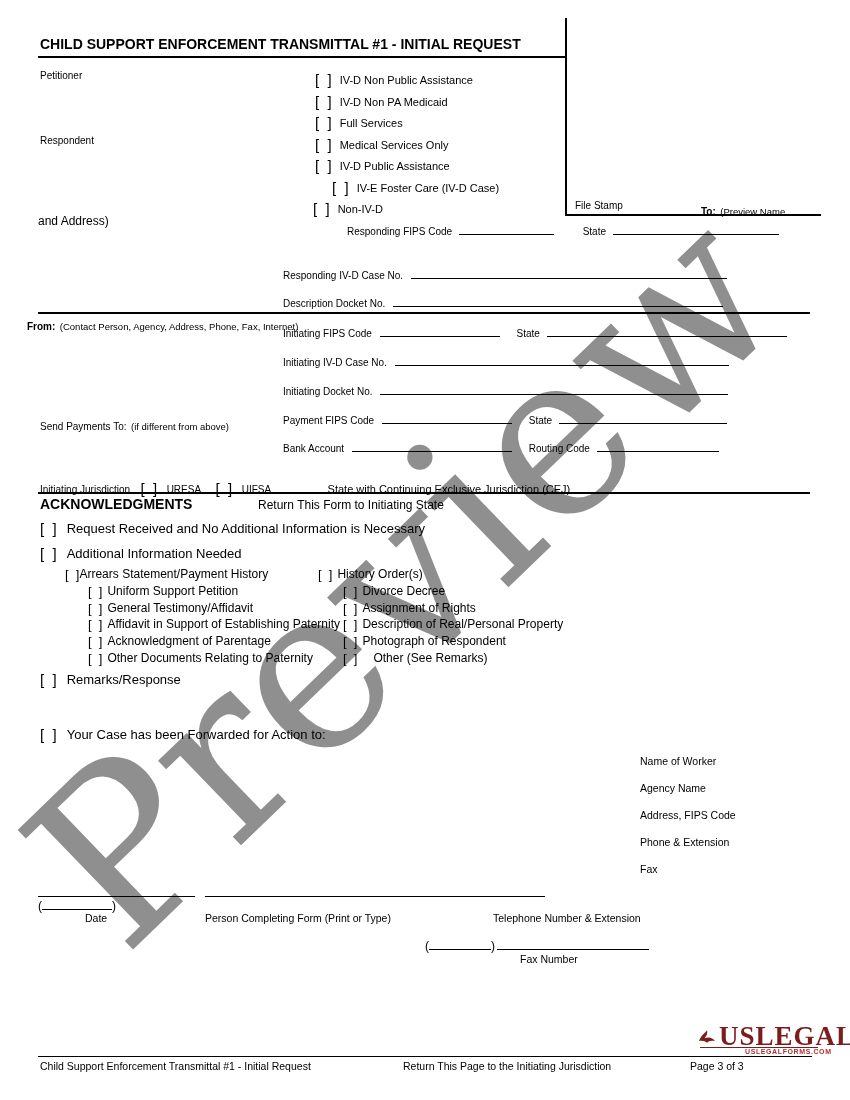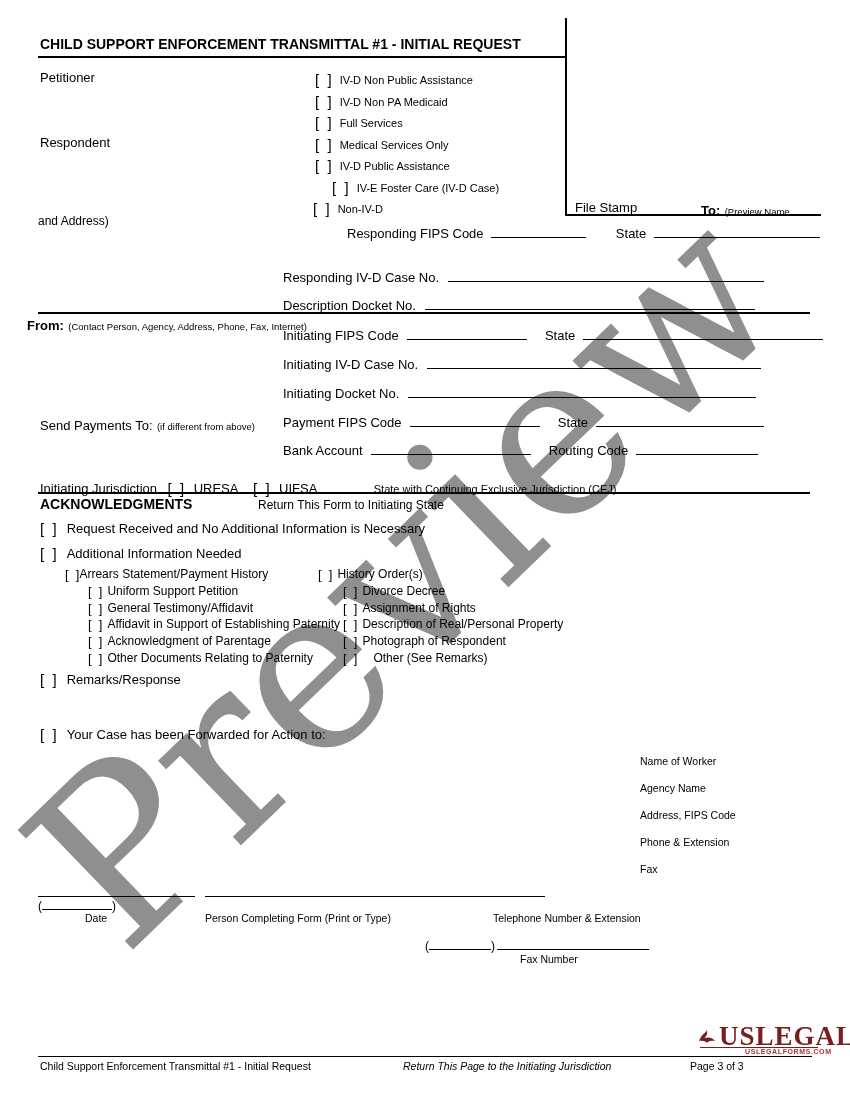--- a/index.html
+++ b/index.html
@@ -1,23 +1,23 @@
 <!DOCTYPE html>
 <html><head>
 <meta charset="utf-8">
 <style>
   html,body{margin:0;padding:0;background:#fff;}
   .page{position:relative;width:850px;height:1100px;background:#fff;overflow:hidden;
         font-family:"Liberation Sans","DejaVu Sans",sans-serif;color:#000;}
   .lbl{position:absolute;white-space:nowrap;line-height:1.2;}
   .hline,.vline{position:absolute;background:#000;}
   .b{font-weight:700;}
-  .i{font-style:italic;}
+  .i{}
   .f95{font-size:9.5px;}.f10{font-size:12px;}.f105{font-size:10.5px;}
-  .f11{font-size:11px;}.f115{font-size:13px;}.f12{font-size:12px;}.f13{font-size:13px;}
+  .f11{font-size:11px;}.f115{font-size:10px;}.f12{font-size:12px;}.f13{font-size:13px;}
   .cb{display:inline-block;font-size:15px;line-height:1;vertical-align:-1px;}
   .cb::before{content:"[\00a0\00a0]";}
   .cb.s{font-size:13px;}
   .ul{display:inline-block;height:2px;border-bottom:1px solid #000;vertical-align:baseline;}
   .pr::before{content:"(";}
   .pr::after{content:")";}
   .watermark{position:absolute;left:-60px;top:468px;width:920px;text-align:center;
      font-family:"DejaVu Serif","Liberation Serif",serif;font-size:228px;line-height:1;
      color:#8f8f8f;mix-blend-mode:multiply;transform:rotate(-44deg);
      pointer-events:none;z-index:5;}

